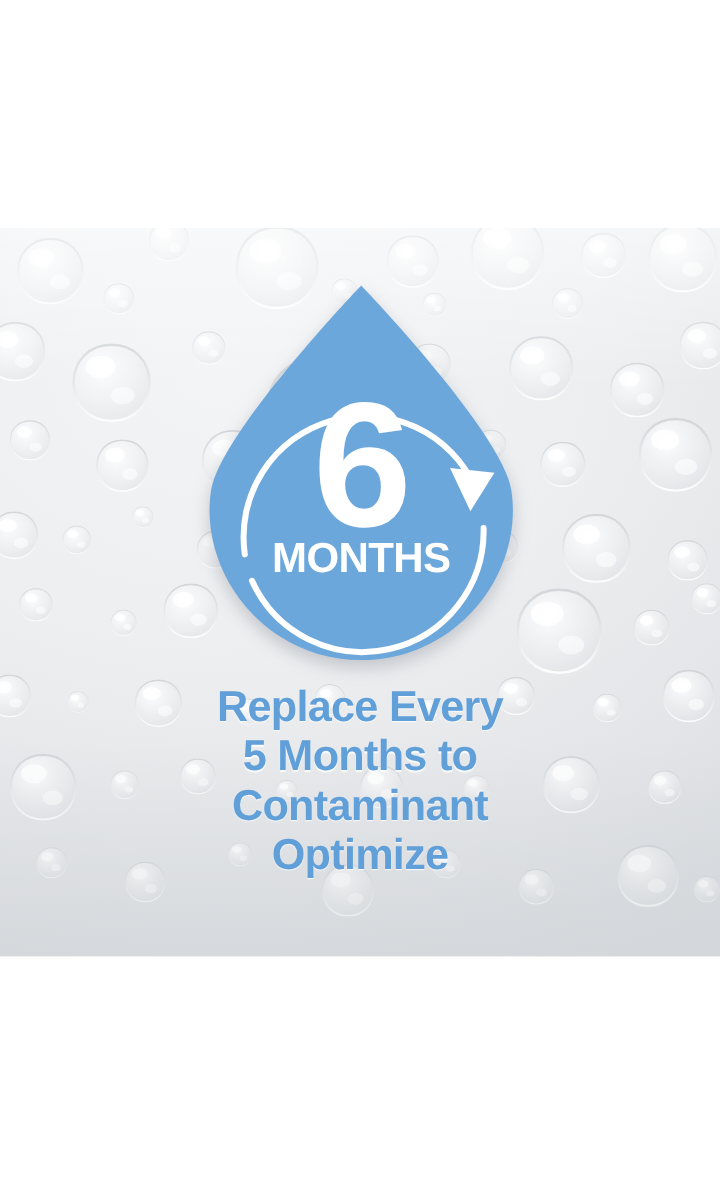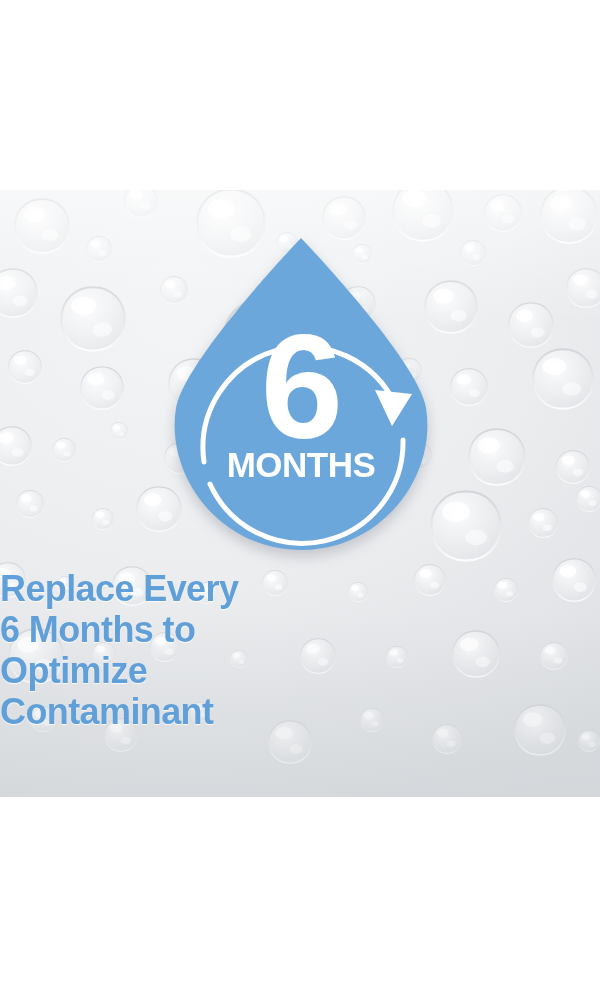--- a/index.html
+++ b/index.html
@@ -50,20 +50,21 @@
     height: 330px;
   }
   #droplet-wrap svg { display: block; overflow: visible; }
 
   
   #headline {
     position: absolute;
     left: 0;
     top: 568px;
     width: 600px;
+    text-align: center;
     font-weight: bold;
     font-size: 36px;
     line-height: 41px;
     letter-spacing: -0.6px;
     color: #619fd8;
     text-shadow: 0 1px 1px rgba(255,255,255,.85);
   }
   #headline .ln { display: block; white-space: pre; }
 </style>
 </head>
@@ -201,18 +202,18 @@
                A 101 101 0 0 1 50 254"></path>
 
       <text x="141" y="208" text-anchor="middle" font-family="Liberation Sans, sans-serif" font-size="148" font-weight="bold" fill="#ffffff" letter-spacing="-2">6</text>
 
       <text x="141" y="247" text-anchor="middle" font-family="Liberation Sans, sans-serif" font-size="35" font-weight="bold" fill="#ffffff" letter-spacing="-0.5">MONTHS</text>
     </svg>
   </div>
 
   <div id="headline">
     <span class="ln">Replace Every</span>
-    <span class="ln">6 Months to</span>
+    <span class="ln">5 Months to</span>
+    <span class="ln">Contaminant</span>
     <span class="ln">Optimize</span>
-    <span class="ln">Contaminant</span>
   </div>
 
 </div>
 
 </body></html>

